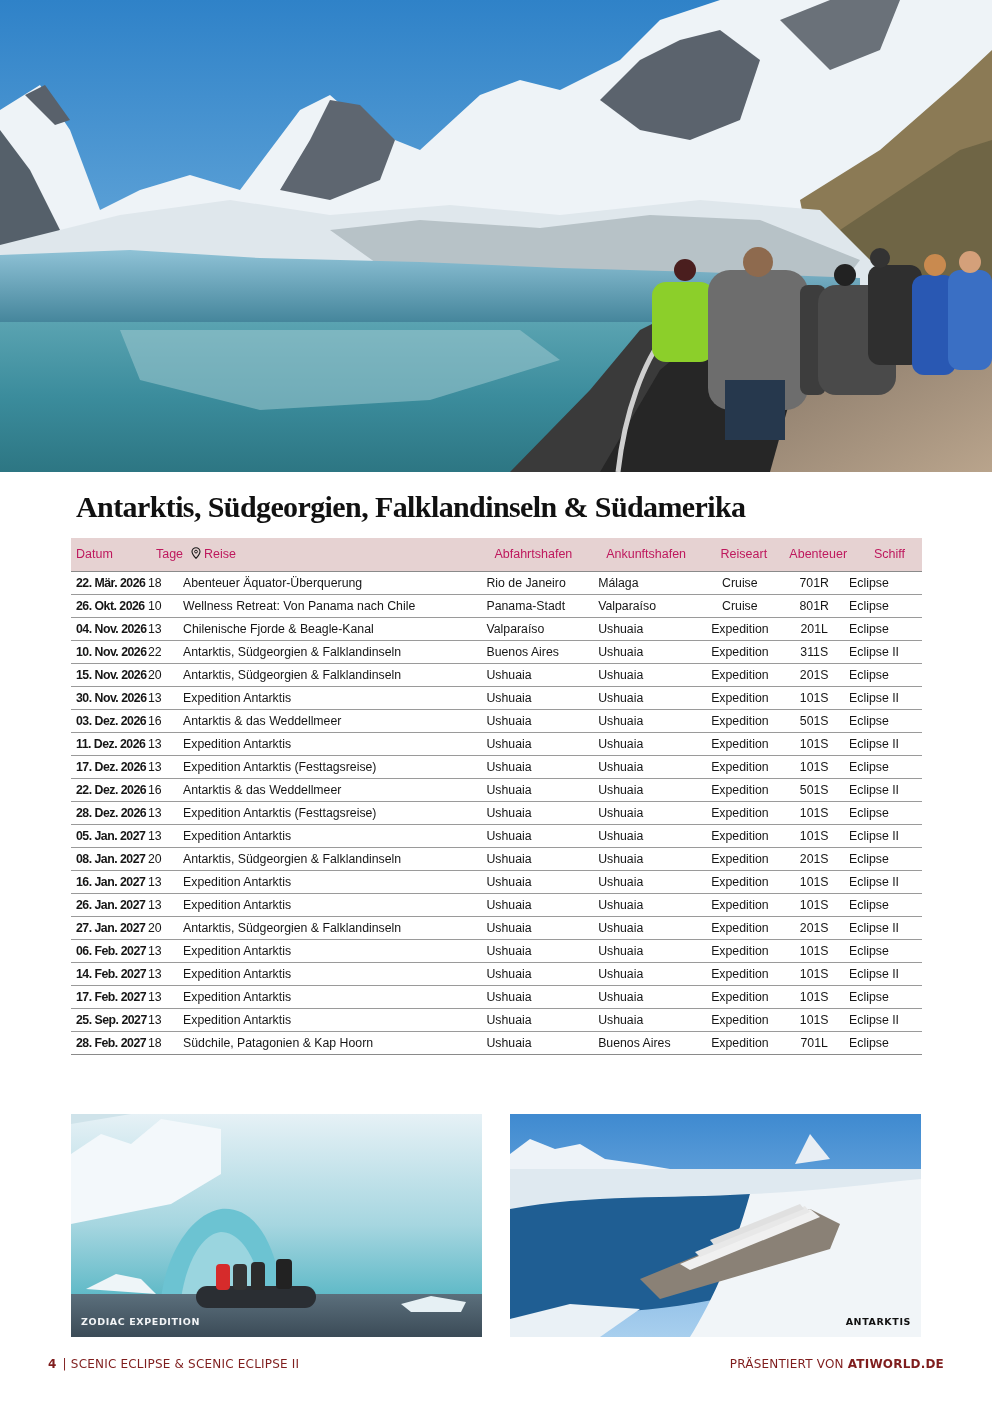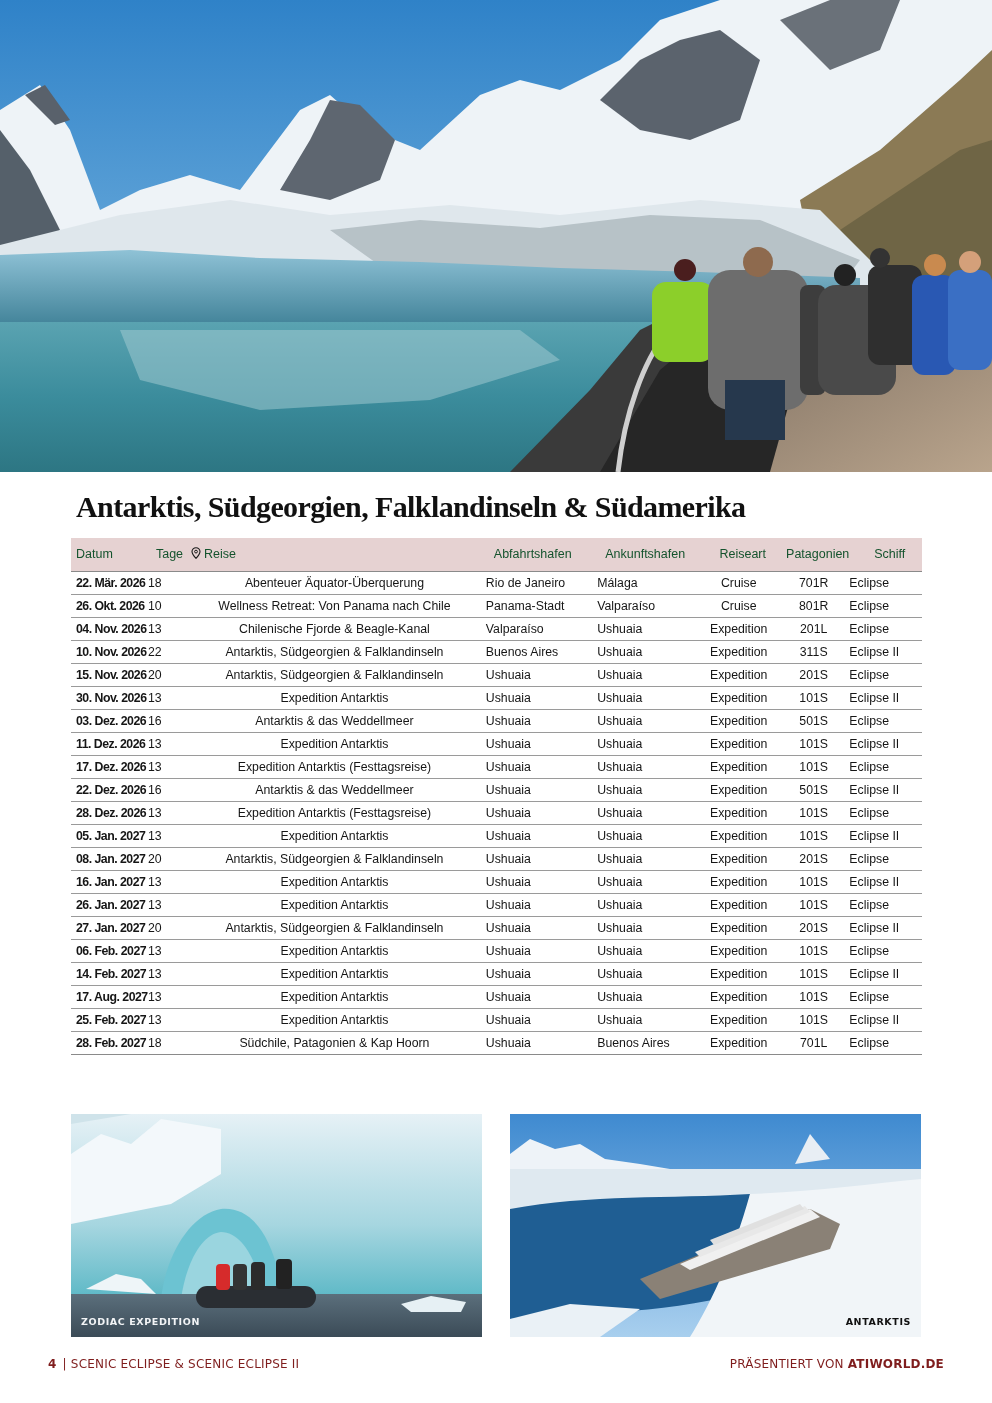--- a/index.html
+++ b/index.html
@@ -25,28 +25,28 @@
       color: #111; white-space: nowrap;
     }
 
     
     .schedule {
       position: absolute; left: 71px; top: 538px; width: 851px;
       border-collapse: collapse; font-size: 12.3px; color: #161616;
     }
     .schedule thead tr { background: #e6d2d2; height: 33px; }
     .schedule th {
-      font-weight: normal; text-align: left; padding: 0 0 0 8px; font-size: 12.5px; color: #14532d;
+      font-weight: normal; text-align: left; padding: 0 0 0 8px; font-size: 12.5px; color: #be185d;
       border-bottom: 1.5px solid #8a8a8a; white-space: nowrap;
     }
     .schedule td { height: 23px; border-bottom: 1.2px solid #9a9a9a; white-space: nowrap; padding: 0; }
     .schedule tbody tr:last-child td { border-bottom: 1.6px solid #8a8a8a; }
     .c-date { width: 77px; padding-left: 5px !important; font-weight: bold; letter-spacing: -0.5px; }
     .c-days { width: 27px; text-align: left; }
-    .c-trip { width: 307px; text-align: center; }
+    .c-trip { width: 307px; }
     .c-dep  { width: 113px; }
     .c-arr  { width: 103px; }
     .c-type { width: 80px; text-align: center; }
     .c-code { width: 70px; text-align: center; }
     .c-ship { width: 74px; text-align: left; }
     th.c-date { font-weight: normal; letter-spacing: 0; }
     th.c-type, th.c-code, th.c-ship { text-align: center; }
     .pin-icon { display: inline-block; width: 10px; height: 12px; vertical-align: -1px; margin: 0 3px 0 0; }
 
     
@@ -138,21 +138,21 @@
       <th class="c-days">Tage</th>
       <th class="c-trip">
         <svg class="pin-icon" viewBox="0 0 10 12">
           <path d="M5 0.8 C2.7 0.8 1 2.5 1 4.6 C1 7.4 5 11.3 5 11.3 C5 11.3 9 7.4 9 4.6 C9 2.5 7.3 0.8 5 0.8 Z" fill="none" stroke="#1b1b1b" stroke-width="1.1"></path>
           <circle cx="5" cy="4.6" r="1.4" fill="none" stroke="#1b1b1b" stroke-width="1"></circle>
         </svg><span>Reise</span>
       </th>
       <th class="c-dep">Abfahrtshafen</th>
       <th class="c-arr">Ankunftshafen</th>
       <th class="c-type">Reiseart</th>
-      <th class="c-code">Patagonien</th>
+      <th class="c-code">Abenteuer</th>
       <th class="c-ship">Schiff</th>
     </tr>
   </thead>
   <tbody id="table-body">
       <tr>
         <td class="c-date">22. Mär. 2026</td>
         <td class="c-days">18</td>
         <td class="c-trip">Abenteuer Äquator-Überquerung</td>
         <td class="c-dep">Rio de Janeiro</td>
         <td class="c-arr">Málaga</td>
@@ -324,31 +324,31 @@
         <td class="c-date">14. Feb. 2027</td>
         <td class="c-days">13</td>
         <td class="c-trip">Expedition Antarktis</td>
         <td class="c-dep">Ushuaia</td>
         <td class="c-arr">Ushuaia</td>
         <td class="c-type">Expedition</td>
         <td class="c-code">101S</td>
         <td class="c-ship">Eclipse II</td>
       </tr>
       <tr>
-        <td class="c-date">17. Aug. 2027</td>
-        <td class="c-days">13</td>
-        <td class="c-trip">Expedition Antarktis</td>
-        <td class="c-dep">Ushuaia</td>
-        <td class="c-arr">Ushuaia</td>
-        <td class="c-type">Expedition</td>
-        <td class="c-code">101S</td>
-        <td class="c-ship">Eclipse</td>
-      </tr>
-      <tr>
-        <td class="c-date">25. Feb. 2027</td>
+        <td class="c-date">17. Feb. 2027</td>
+        <td class="c-days">13</td>
+        <td class="c-trip">Expedition Antarktis</td>
+        <td class="c-dep">Ushuaia</td>
+        <td class="c-arr">Ushuaia</td>
+        <td class="c-type">Expedition</td>
+        <td class="c-code">101S</td>
+        <td class="c-ship">Eclipse</td>
+      </tr>
+      <tr>
+        <td class="c-date">25. Sep. 2027</td>
         <td class="c-days">13</td>
         <td class="c-trip">Expedition Antarktis</td>
         <td class="c-dep">Ushuaia</td>
         <td class="c-arr">Ushuaia</td>
         <td class="c-type">Expedition</td>
         <td class="c-code">101S</td>
         <td class="c-ship">Eclipse II</td>
       </tr>
       <tr>
         <td class="c-date">28. Feb. 2027</td>

